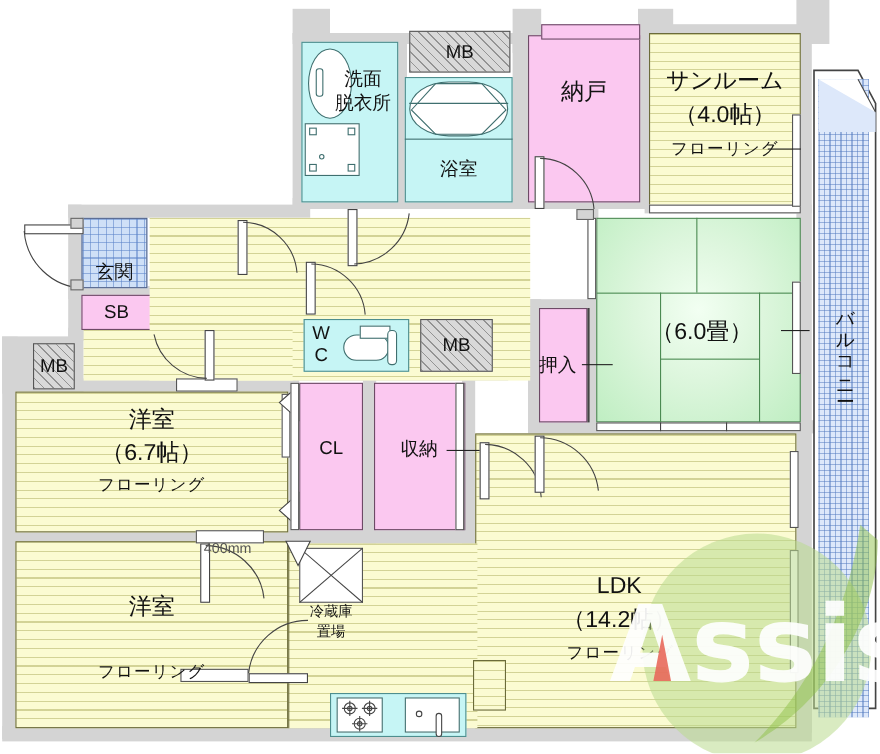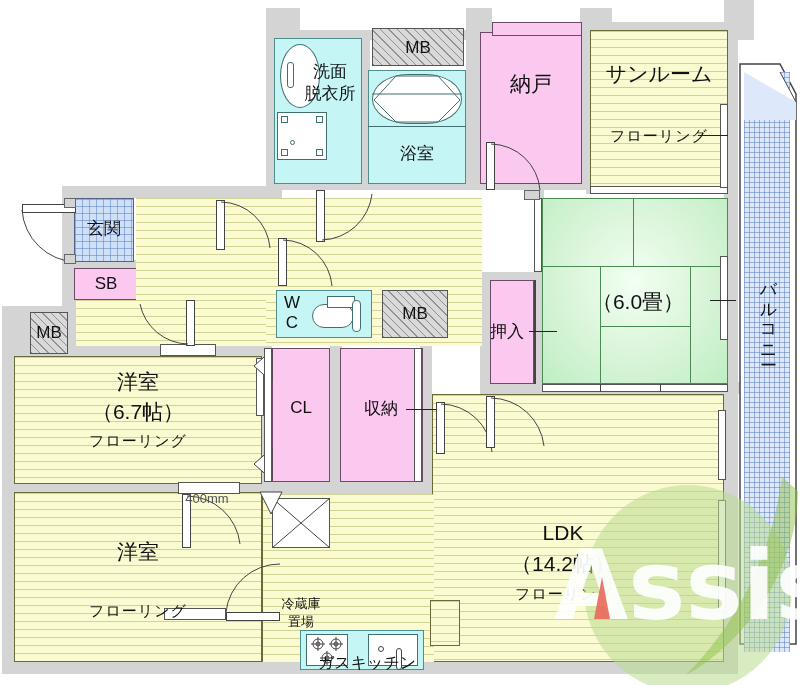--- a/index.html
+++ b/index.html
@@ -52,21 +52,21 @@
      border:1px solid #555;
   }
 
   
   .lbl{position:absolute;text-align:center;color:#111;white-space:nowrap;
        font-family:Liberation Sans, sans-serif;line-height:1.18;}
   .lbl-name{font-size:21px;}
   .lbl-size{font-size:21px;}
   .lbl-mat{font-size:15px;letter-spacing:1px;}
   .lbl-sm{font-size:17px;}
-  .lbl-xs{font-size:13px;margin-top:48px;}
+  .lbl-xs{font-size:13px;}
   .lbl-mb{font-size:17px;font-weight:500;}
   .lbl-vert{writing-mode:vertical-rl;text-orientation:upright;font-size:17px;letter-spacing:2px;}
   .lbl-dim{font-size:13px;color:#555;}
 
   
   .leader{position:absolute;background:#222;height:1px;}
   .doorleaf{position:absolute;background:#fff;border:1px solid #444;}
 
   
   .fix{position:absolute;background:#fff;border:1px solid #3f6f6f;}
@@ -338,31 +338,32 @@
   <div class="lbl lbl-sm" style="left:300px;top:62px;width:60px;">洗面</div>
   <div class="lbl lbl-sm" style="left:291px;top:84px;width:78px;">脱衣所</div>
 
   <div class="lbl lbl-mb" style="left:388px;top:38px;width:60px;">MB</div>
 
   <div class="lbl lbl-sm" style="left:387px;top:144px;width:60px;">浴室</div>
 
   <div class="lbl lbl-name" style="left:491px;top:72px;width:80px;">納戸</div>
 
   <div class="lbl lbl-name" style="left:589px;top:62px;width:140px;">サンルーム</div>
+  <div class="lbl lbl-size" style="left:589px;top:93px;width:140px;">（4.0帖）</div>
   <div class="lbl lbl-mat" style="left:589px;top:127px;width:140px;">フローリング</div>
   <div class="leader" style="left:698px;top:135px;width:30px;"></div>
 
   <div class="lbl lbl-size" style="left:578px;top:290px;width:120px;">（6.0畳）</div>
 
   <div class="lbl lbl-sm" style="left:484px;top:322px;width:46px;">押入</div>
   <div class="leader" style="left:529px;top:331px;width:28px;"></div>
 
   <div class="leader" style="left:710px;top:300px;width:26px;"></div>
 
-  <div class="lbl lbl-sm" style="left:74px;top:219px;width:60px;">玄関</div>
+  <div class="lbl lbl-sm" style="left:74px;top:238px;width:60px;">玄関</div>
 
   <div class="lbl lbl-mb" style="left:74px;top:274px;width:64px;">SB</div>
 
   <div class="lbl lbl-mb" style="left:30px;top:323px;width:38px;">MB</div>
 
   <div class="lbl lbl-mb" style="left:280px;top:293px;width:24px;">W</div>
   <div class="lbl lbl-mb" style="left:280px;top:313px;width:24px;">C</div>
 
   <div class="lbl lbl-mb" style="left:382px;top:304px;width:66px;">MB</div>
 
@@ -374,21 +375,20 @@
   <div class="lbl lbl-mat" style="left:68px;top:602px;width:140px;">フローリング</div>
 
   <div class="lbl lbl-mb" style="left:272px;top:398px;width:58px;">CL</div>
 
   <div class="lbl lbl-sm" style="left:348px;top:399px;width:66px;">収納</div>
   <div class="leader" style="left:406px;top:409px;width:30px;"></div>
 
   <div class="lbl lbl-xs" style="left:270px;top:548px;width:62px;">冷蔵庫</div>
   <div class="lbl lbl-xs" style="left:270px;top:566px;width:62px;text-align:center;">置場</div>
 
-  <div class="lbl lbl-xs" style="left:305px;top:606px;width:124px;font-size:16px;">ガスキッチン</div>
 
   <div class="lbl lbl-name" style="left:508px;top:521px;width:110px;">LDK</div>
   <div class="lbl lbl-size" style="left:490px;top:552px;width:146px;">（14.2帖）</div>
   <div class="lbl lbl-mat" style="left:496px;top:585px;width:136px;">フローリング</div>
 
   <div class="lbl lbl-vert" style="left:752px;top:270px;width:26px;">バルコニー</div>
 
   <svg id="wm" viewBox="0 0 270 230">
     <circle cx="152" cy="120" r="104" fill="#b9da8e" opacity="0.55"></circle>
     <path d="M 246 8 C 236 80 206 150 150 206 C 214 170 262 96 262 22 Z" fill="#8fc24a" opacity="0.5"></path>

